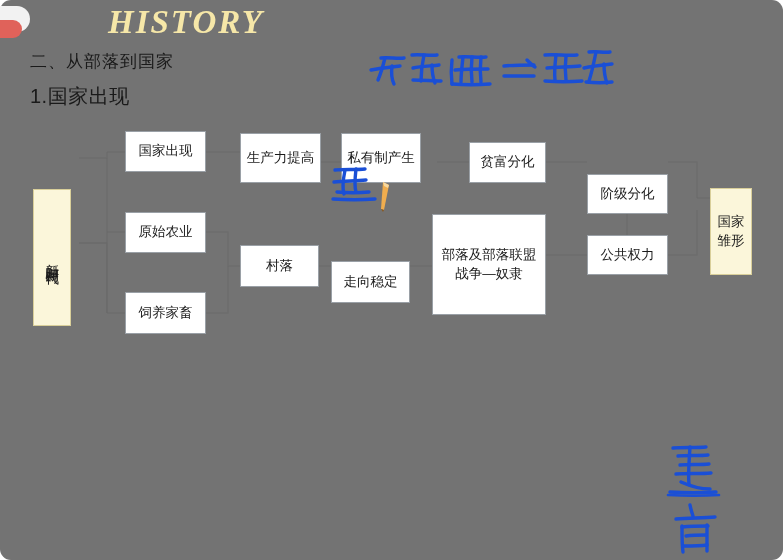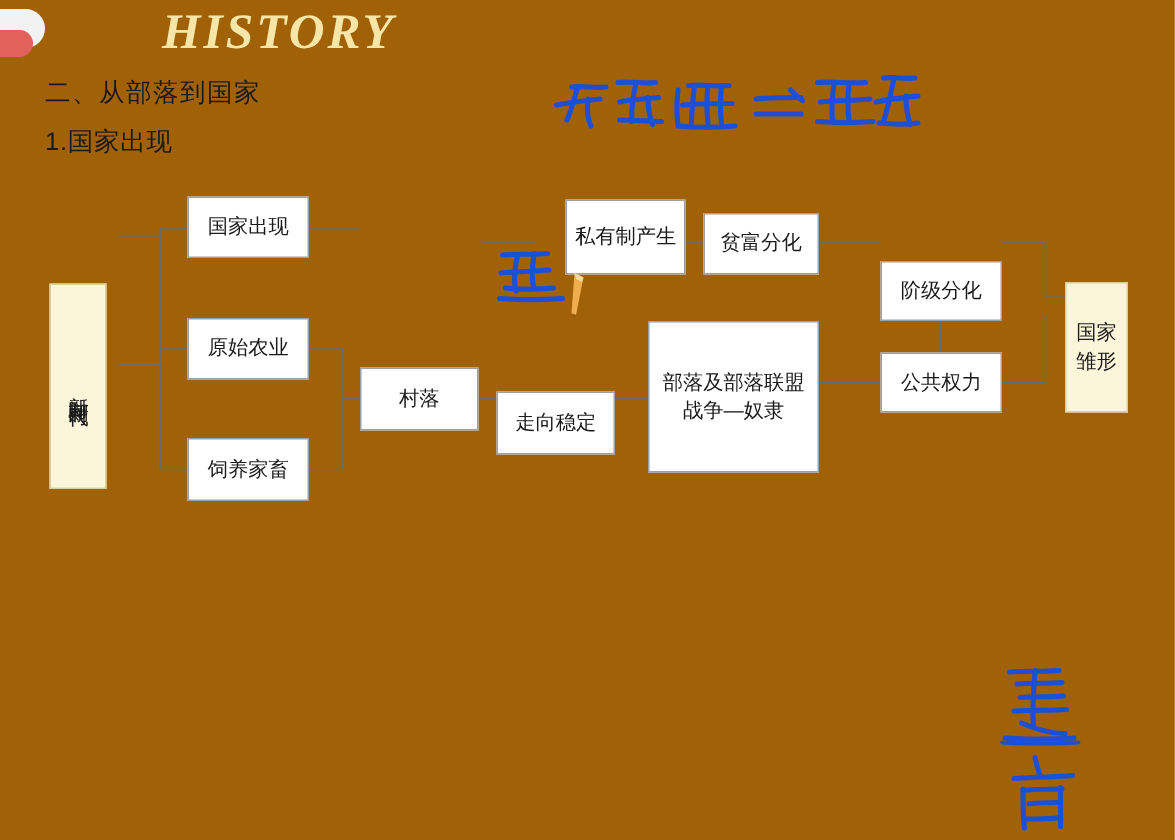--- a/index.html
+++ b/index.html
@@ -12,21 +12,22 @@
     background: #ffffff;
     font-family: "Liberation Sans", sans-serif;
     position: relative;
     overflow: hidden;
   }
   #slide {
     position: absolute;
     left: 0; top: 0;
     width: 783px;
     height: 560px;
-    background: #a16207;
+    background: #737373;
+    border-radius: 11px;
   }
   
   .brand-bar {
     position: absolute;
     left: 0;
     top: 6px;
     width: 30px;
     height: 26px;
     background: #f2f2f2;
     border-top-right-radius: 13px;
@@ -61,21 +62,21 @@
     top: 50px;
     font-size: 17px;
     color: #1a1a1a;
     letter-spacing: 1px;
     white-space: nowrap;
   }
   .heading2 {
     position: absolute;
     left: 30px;
     top: 83px;
-    font-size: 17px;
+    font-size: 20px;
     color: #1a1a1a;
     letter-spacing: 0.5px;
     white-space: nowrap;
   }
   
   .node {
     position: absolute;
     box-sizing: border-box;
     border: 1px solid #9aa0a6;
     background: #ffffff;
@@ -161,21 +162,22 @@
       <path d="M697,198 L710,198"></path>
     </g>
     <g fill="#6b6b6b">
       <polygon points="625,243 629,243 627,250"></polygon>
     </g>
   </svg>
 
   <div class="node cream vertical" style="left:33px; top:161px; width:38px; height:137px;">新时期时代</div>
 
   <div class="node" style="left:125px; top:131px; width:81px; height:41px;">国家出现</div>
-  <div class="node" style="left:341px; top:133px; width:80px; height:50px;margin-left:36px;">私有制产生</div>
+  <div class="node" style="left:240px; top:133px; width:81px; height:50px;">生产力提高</div>
+  <div class="node" style="left:341px; top:133px; width:80px; height:50px;">私有制产生</div>
   <div class="node" style="left:469px; top:142px; width:77px; height:41px;">贫富分化</div>
   <div class="node" style="left:587px; top:142px; width:81px; height:40px;margin-top:32px;">阶级分化</div>
   <div class="node" style="left:587px; top:235px; width:81px; height:40px;">公共权力</div>
 
   <div class="node" style="left:125px; top:292px; width:81px; height:42px;">饲养家畜</div>
   <div class="node" style="left:125px; top:212px; width:81px; height:41px;">原始农业</div>
   <div class="node" style="left:240px; top:245px; width:79px; height:42px;">村落</div>
   <div class="node" style="left:331px; top:261px; width:79px; height:42px;">走向稳定</div>
   <div class="node" style="left:432px; top:214px; width:114px; height:101px;">部落及部落联盟战争—奴隶</div>
 

